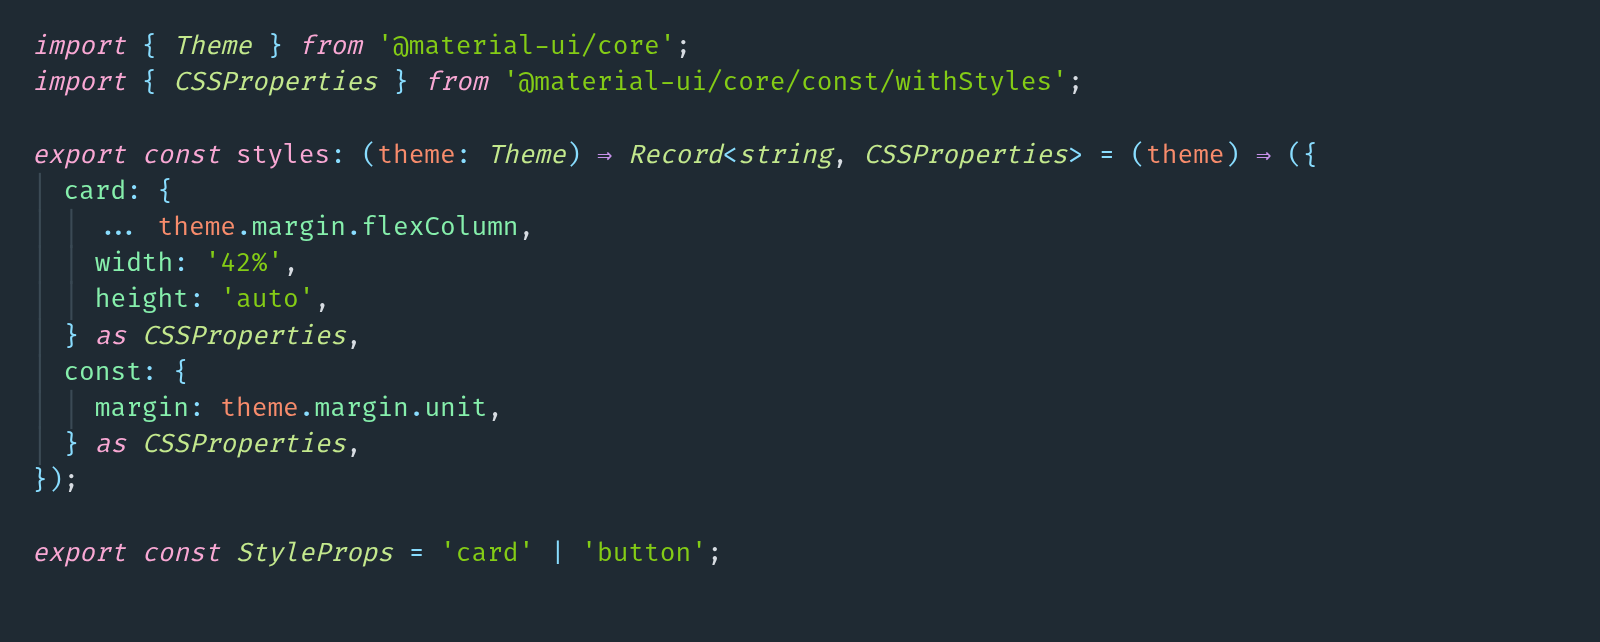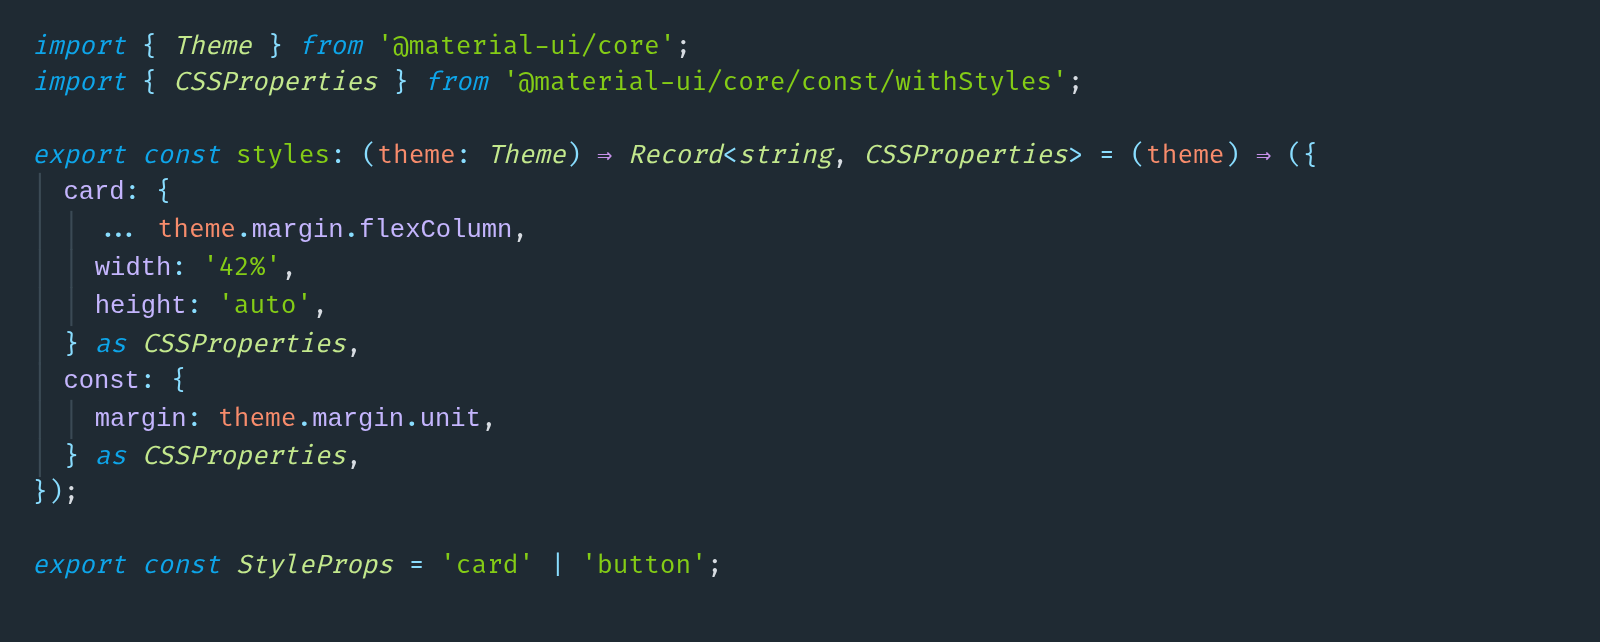--- a/index.html
+++ b/index.html
@@ -12,29 +12,29 @@
   }
   pre.code {
     margin: 0;
     padding: 28px 32px;
     font-family: "Fira Code", "Menlo", "Consolas", monospace;
     font-size: 25.5px;
     line-height: 1.42;
     color: #d7dce2;
     white-space: pre;
   }
-  .kw   { color: #0ea5e9; font-style: italic; }   
+  .kw   { color: #f9a8d4; font-style: italic; }   
   .ty   { color: #c3e88d; font-style: italic; }   
-  .fn   { color: #84cc16; }                        
+  .fn   { color: #f9a8d4; }                        
   .pn   { color: #d7dce2; }                        
   .br   { color: #89ddff; }                        
   .op   { color: #c792ea; font-style: italic; }   
   .prm  { color: #f78c6c; }                        
   .str  { color: #84cc16; }                        
-  .prop { color: #c4b5fd; font-family: Liberation Mono, monospace; }                        
+  .prop { color: #86efac; }                        
   .dot  { color: #89ddff; }
   .lt   { color: #89ddff; }
   .pipe { color: #89ddff; }
   .guide{ color: #3b4a55; }
 </style>
 </head>
 <body>
 
 <pre class="code"><span><span class="kw">import</span> <span class="br">{</span> <span class="ty">Theme</span> <span class="br">}</span> <span class="kw">from</span> <span class="str">'@material-ui/core'</span><span class="pn">;</span></span>
 <span><span class="kw">import</span> <span class="br">{</span> <span class="ty">CSSProperties</span> <span class="br">}</span> <span class="kw">from</span> <span class="str">'@material-ui/core/const/withStyles'</span><span class="pn">;</span></span>

